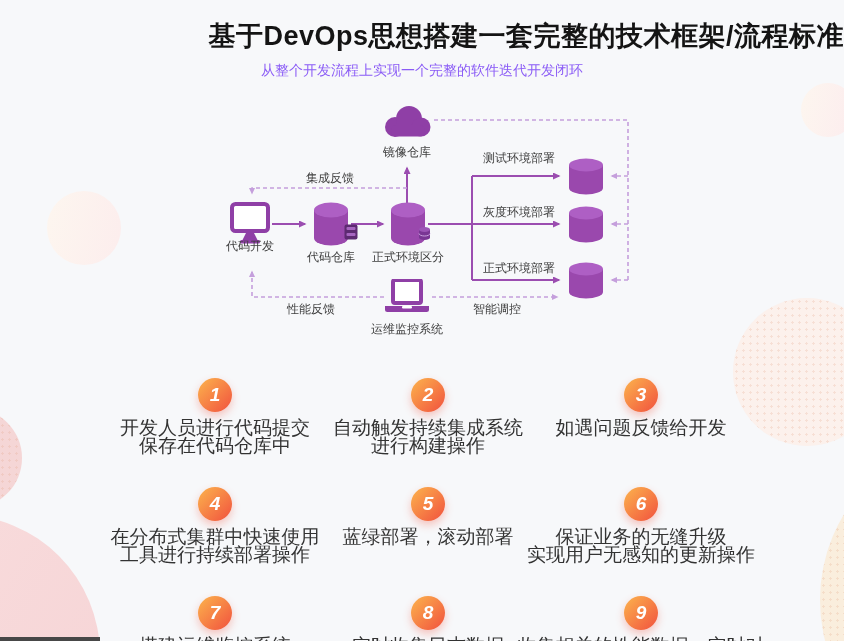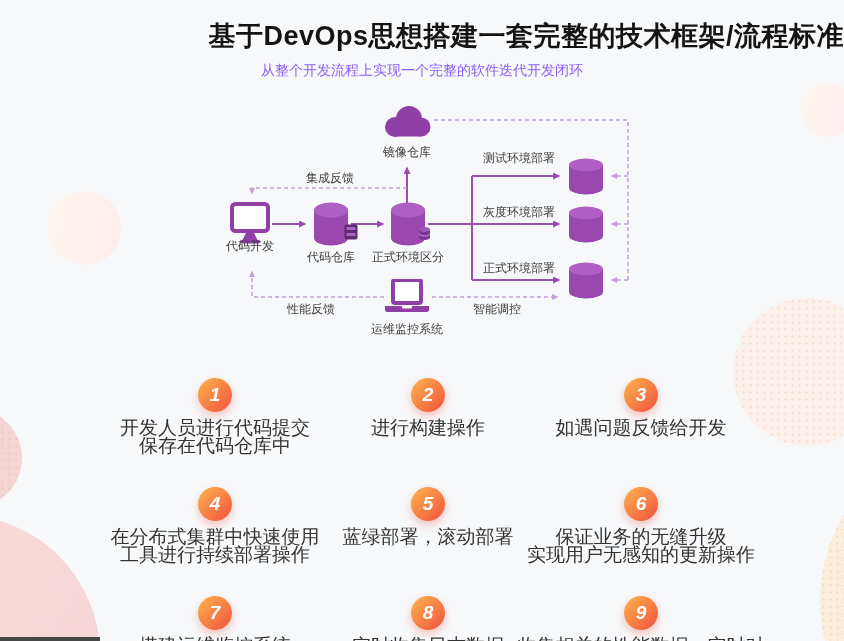--- a/index.html
+++ b/index.html
@@ -186,20 +186,21 @@
     <div class="step" style="left:90px;top:378px;">
       <div class="step-badge">1</div>
       <div class="step-text">
         <div>开发人员进行代码提交</div>
         <div>保存在代码仓库中</div>
       </div>
     </div>
     <div class="step" style="left:303px;top:378px;">
       <div class="step-badge">2</div>
       <div class="step-text">
+        <div>自动触发持续集成系统</div>
         <div>进行构建操作</div>
       </div>
     </div>
     <div class="step" style="left:516px;top:378px;">
       <div class="step-badge">3</div>
       <div class="step-text">
         <div>如遇问题反馈给开发</div>
       </div>
     </div>
     <div class="step" style="left:90px;top:487px;">

